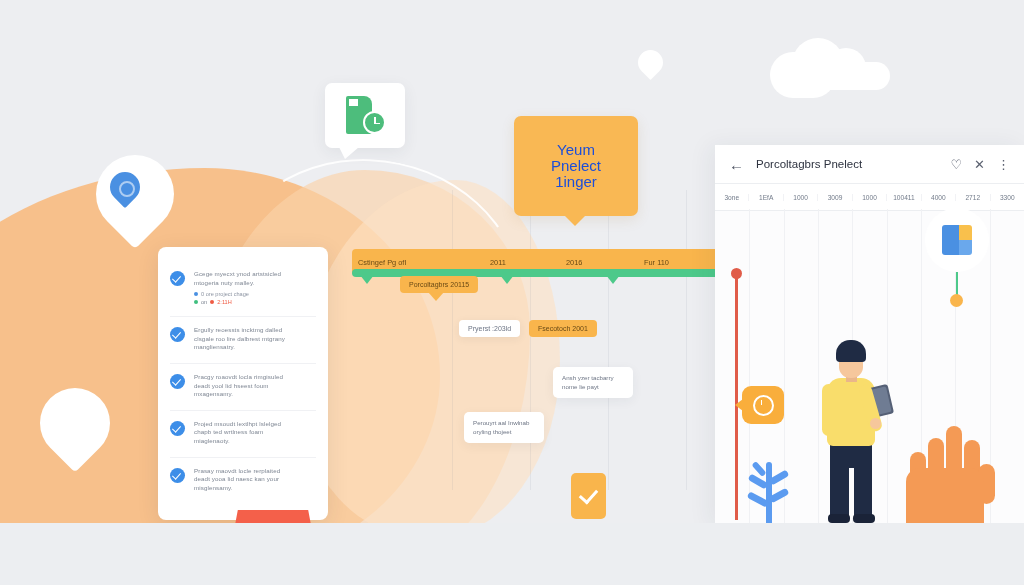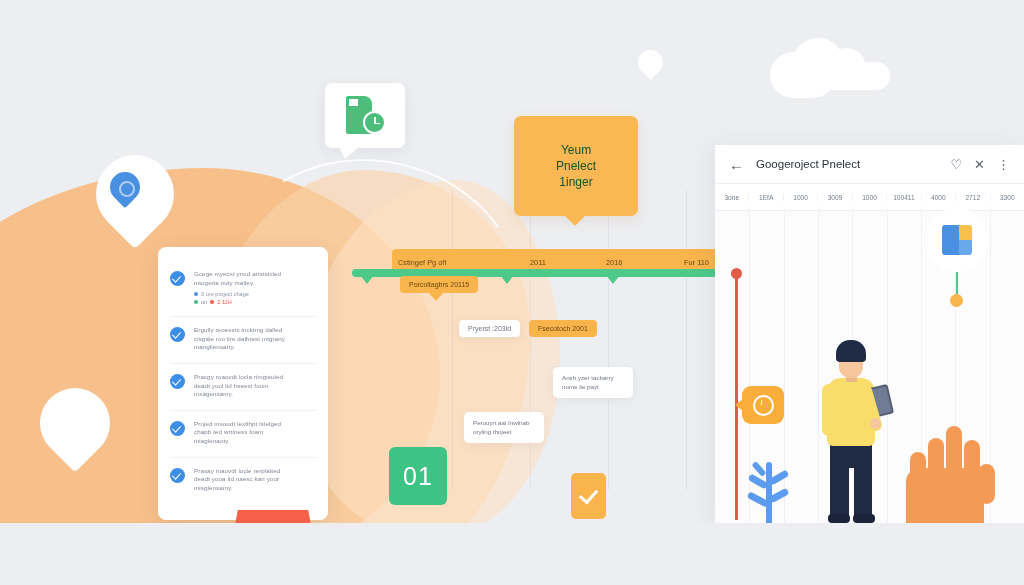--- a/index.html
+++ b/index.html
@@ -97,21 +97,21 @@
   .tr{color:#ef5b44;filter:blur(.3px);}
   .red-block{
     position:absolute;left:233px;top:510px;width:80px;height:26px;background:#f4604a;
     border-radius:2px 2px 4px 4px;clip-path:polygon(6% 0,94% 0,100% 100%,0 100%);
   }
 
   
   .tl-bar{
     position:absolute;left:352px;top:249px;width:596px;height:26px;
     background:#f9b54c;border-radius:4px;
-    display:flex;margin-left:40px;
+    display:flex;
   }
   .tl-green{
     position:absolute;left:352px;top:269px;width:598px;height:8px;
     background:#4dc98a;border-radius:4px;
   }
   .tl-lab{
     font-size:7.4px;color:#6a4a15;filter:blur(.32px);white-space:nowrap;
     padding:0 6px;display:flex;align-items:center;gap:4px;
   }
   .tl-lab.first{width:120px;}
@@ -130,21 +130,21 @@
   }
   .vline{position:absolute;top:190px;width:1px;height:300px;background:rgba(120,130,150,.10);}
 
   
   .cal-orange{
     position:absolute;left:514px;top:116px;width:124px;height:100px;
     background:#f9b854;border-radius:7px;
     display:flex;align-items:center;justify-content:center;text-align:center;
     box-shadow:0 4px 14px rgba(160,110,30,.12);
   }
-  .cal-orange .txt{font-size:12px;line-height:16px;color:#14532d;filter:blur(.45px);}
+  .cal-orange .txt{font-size:15px;line-height:16px;color:#1d4ed8;filter:blur(.45px);}
   .cal-orange:after{
     content:"";position:absolute;left:50px;bottom:-10px;width:0;height:0;
     border-left:11px solid transparent;border-right:11px solid transparent;
     border-top:11px solid #f9b854;
   }
   .cal-white{
     position:absolute;left:325px;top:83px;width:80px;height:65px;background:#fff;
     border-radius:7px;box-shadow:0 4px 16px rgba(40,50,70,.07);
     display:flex;align-items:center;justify-content:center;
   }
@@ -432,29 +432,28 @@
 
   <div class="note n1">
     <div>Ansh yzer tacbarry</div>
     <div>nome lie payt</div>
   </div>
   <div class="note n2">
     <div>Perouyrt aal Inwlnab</div>
     <div>oryling thojeet</div>
   </div>
 
-  <div class="num-badge">01</div>
   <div class="chk-badge">
     <div class="mk"></div>
   </div>
 
   <div class="panel">
     <div class="panel-head">
       <span class="arrow-l">←</span>
-      <span class="panel-title">Googeroject Pnelect</span>
+      <span class="panel-title">Porcoltagbrs Pnelect</span>
       <span class="pico">♡</span>
       <span class="pico">✕</span>
       <span class="pico">⋮</span>
     </div>
     <div class="col-row">
       <div class="col">3one</div>
       <div class="col">1EfA</div>
       <div class="col">1000</div>
       <div class="col">3009</div>
       <div class="col">1000</div>

